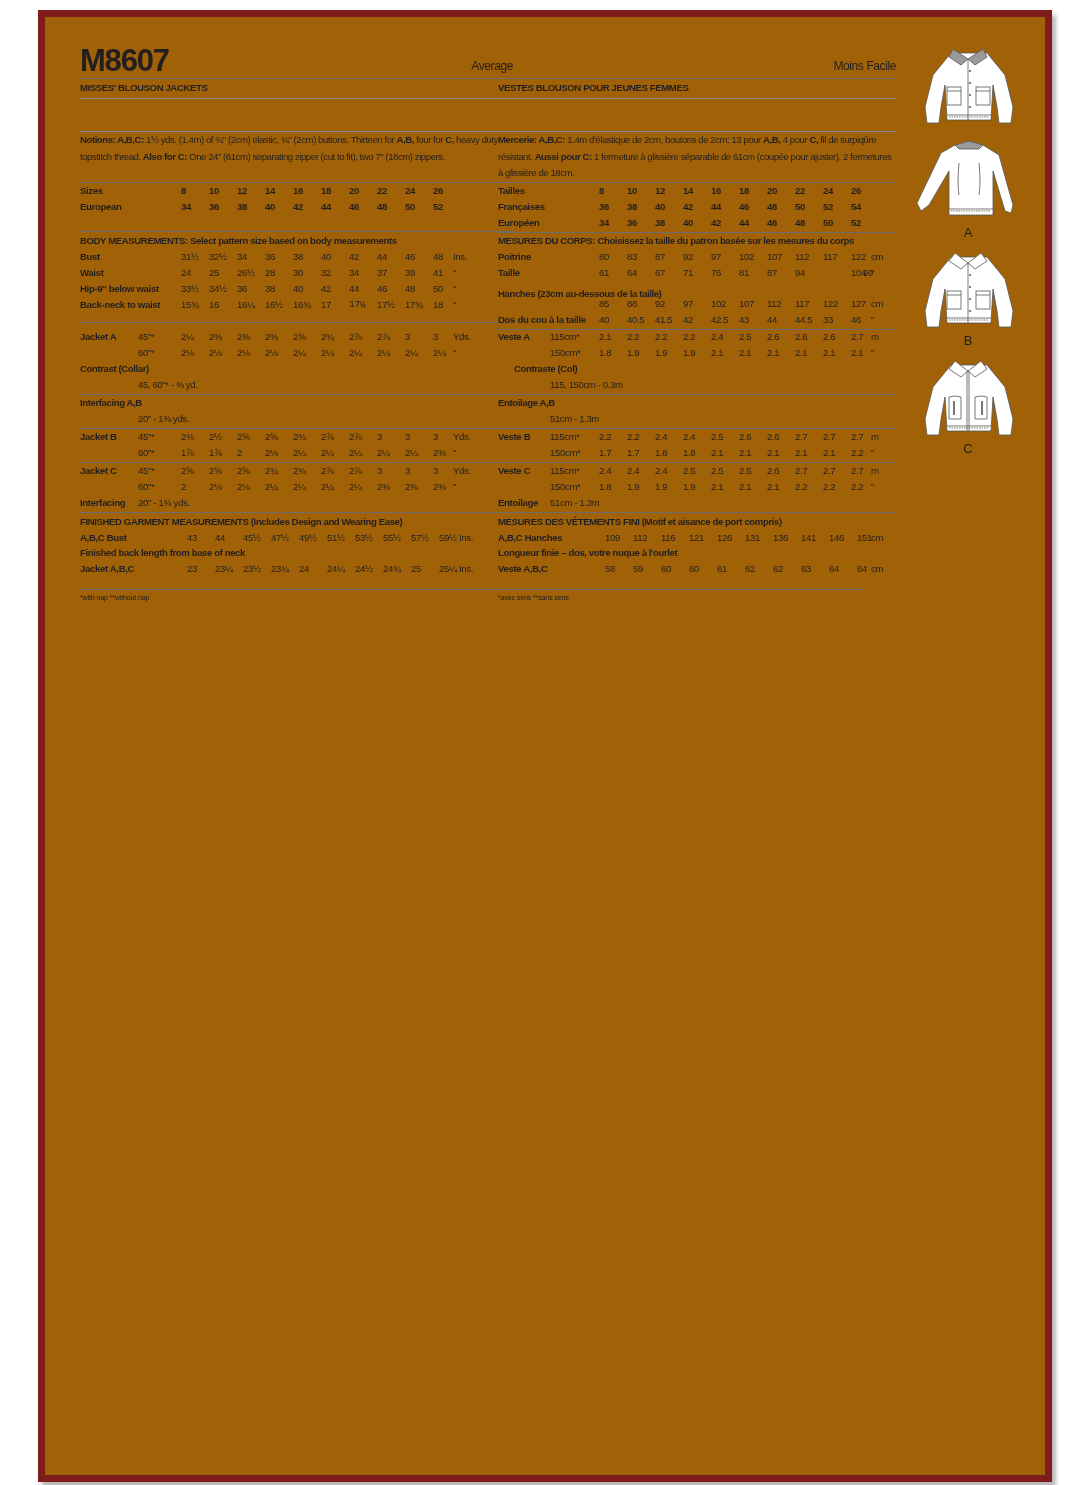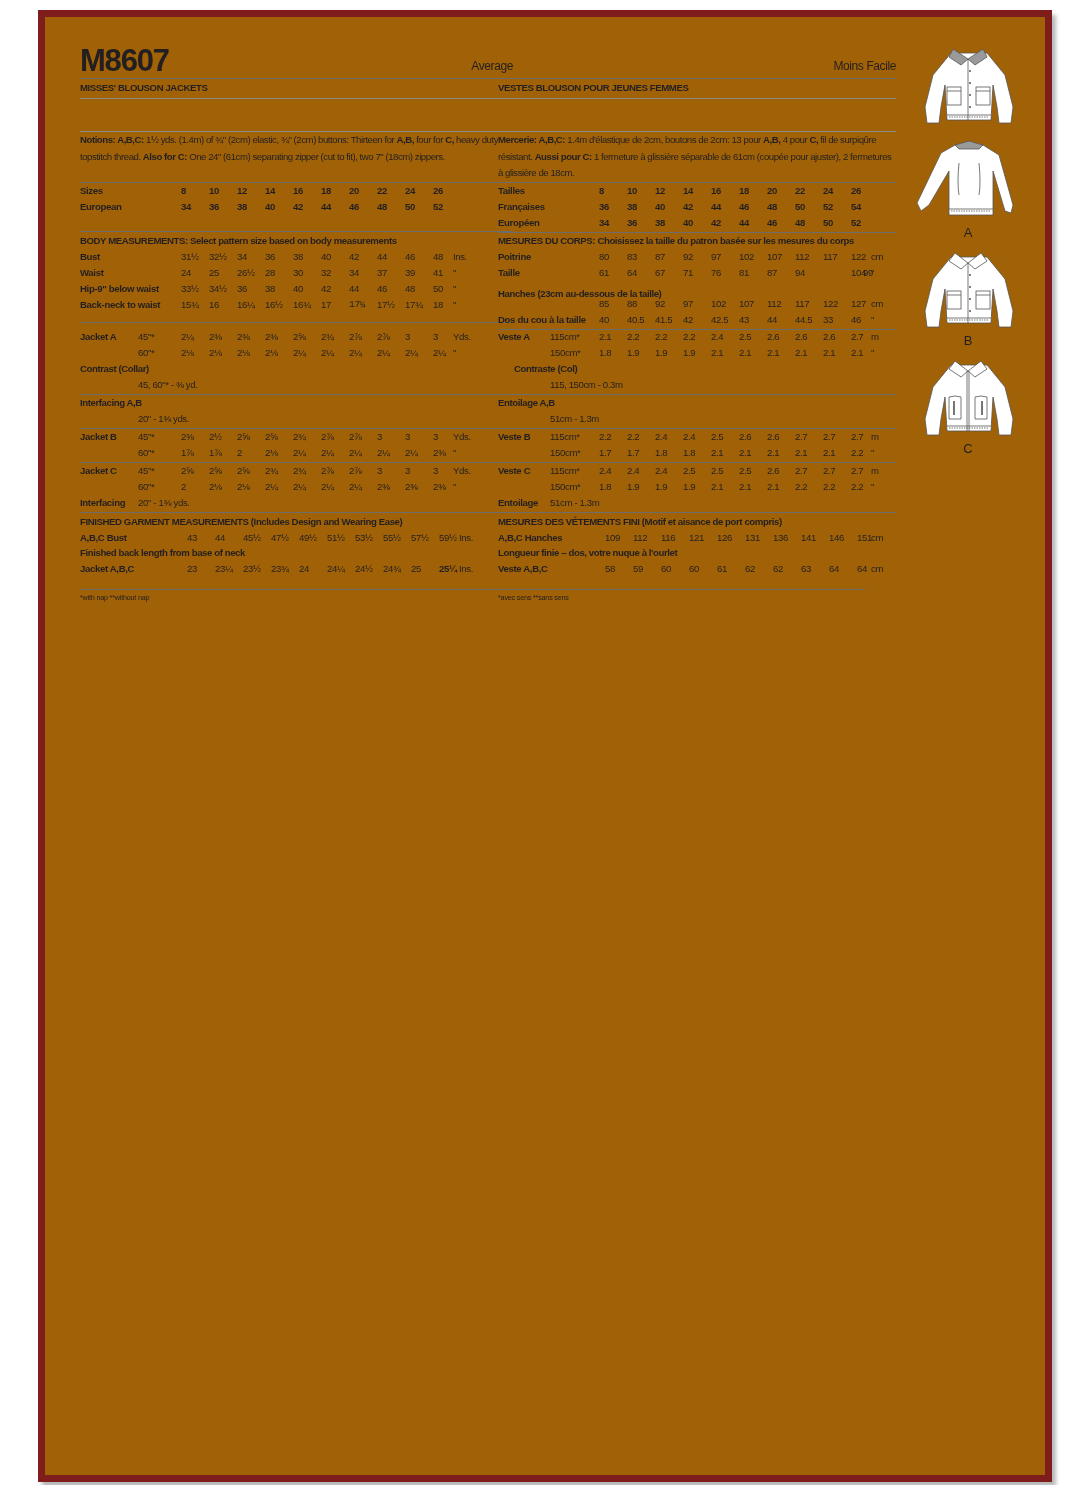--- a/index.html
+++ b/index.html
@@ -253,21 +253,21 @@
           <span class="lbl">Jacket A,B,C</span>
           <span class="v" style="left: 107px;">23</span>
           <span class="v" style="left: 135px;">23¼</span>
           <span class="v" style="left: 163px;">23½</span>
           <span class="v" style="left: 191px;">23¾</span>
           <span class="v" style="left: 219px;">24</span>
           <span class="v" style="left: 247px;">24¼</span>
           <span class="v" style="left: 275px;">24½</span>
           <span class="v" style="left: 303px;">24¾</span>
           <span class="v" style="left: 331px;">25</span>
-          <span class="v" style="left: 359px; font-weight: bold;">25¼</span>
+          <span class="v" style="left: 359px;">25¼</span>
           <span class="v" style="left: 379px;">Ins.</span>
         </div>
       </div>
 
     <div class="rule" style="left:0;right:0;top:572px;"></div>
     <div class="foot" style="left:0;top:576px;">*with nap   **without nap</div>
   </div>
 
   <div class="col col-fr" style="height:600px;">
     <div class="difficulty" style="right:0;">Moins Facile</div>

